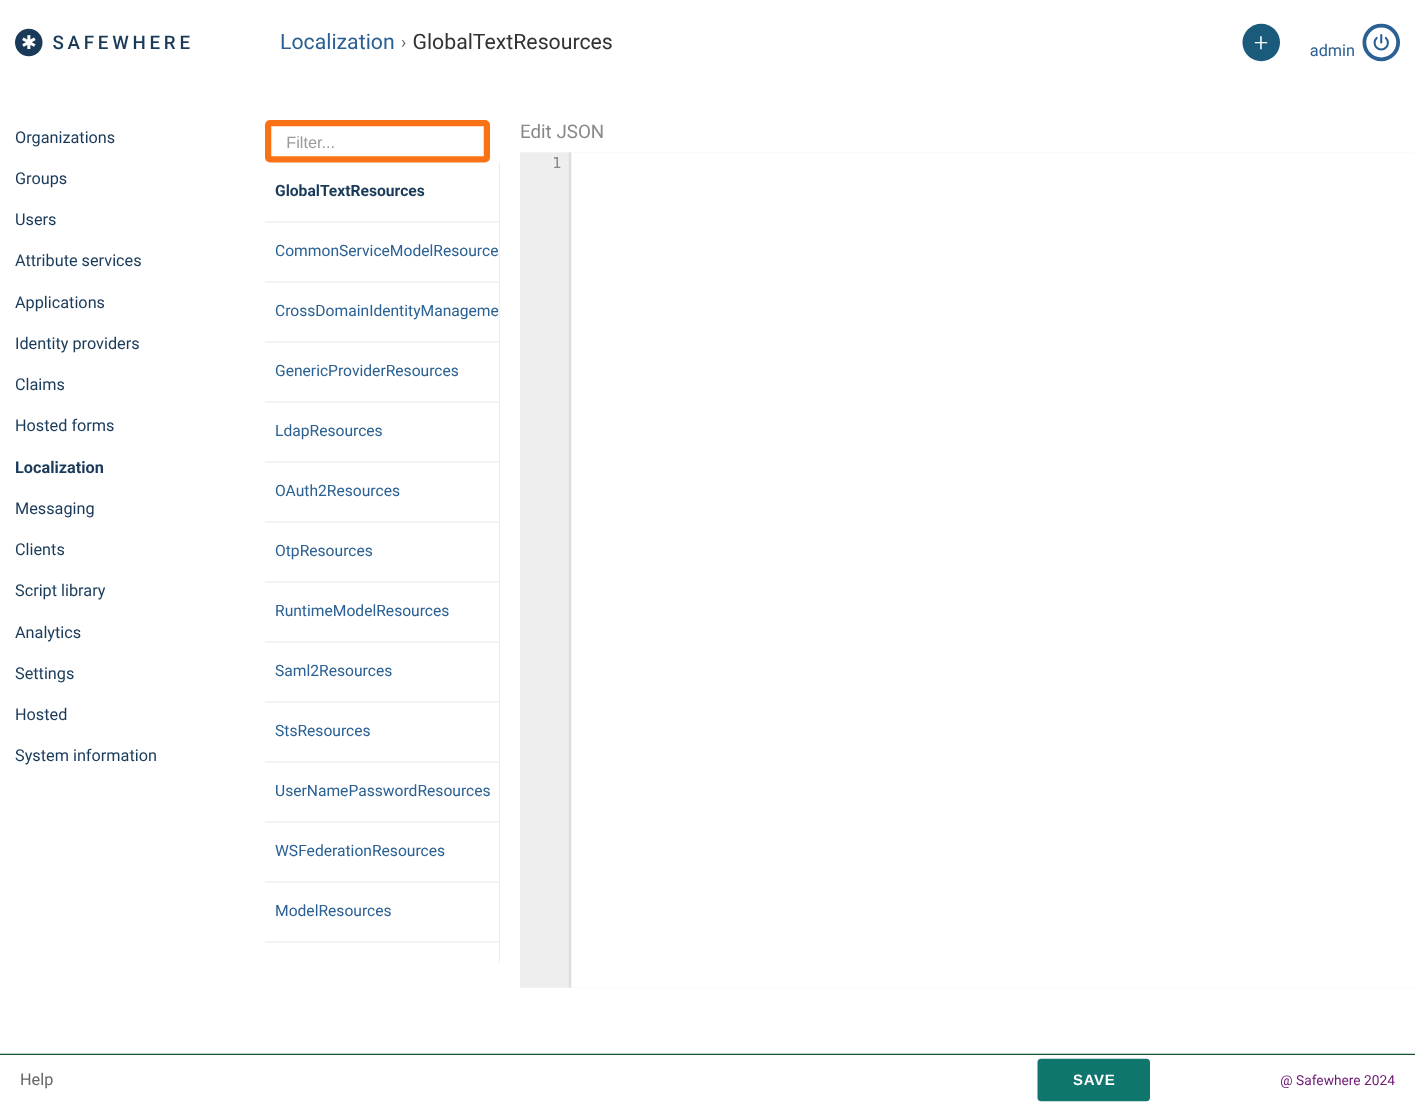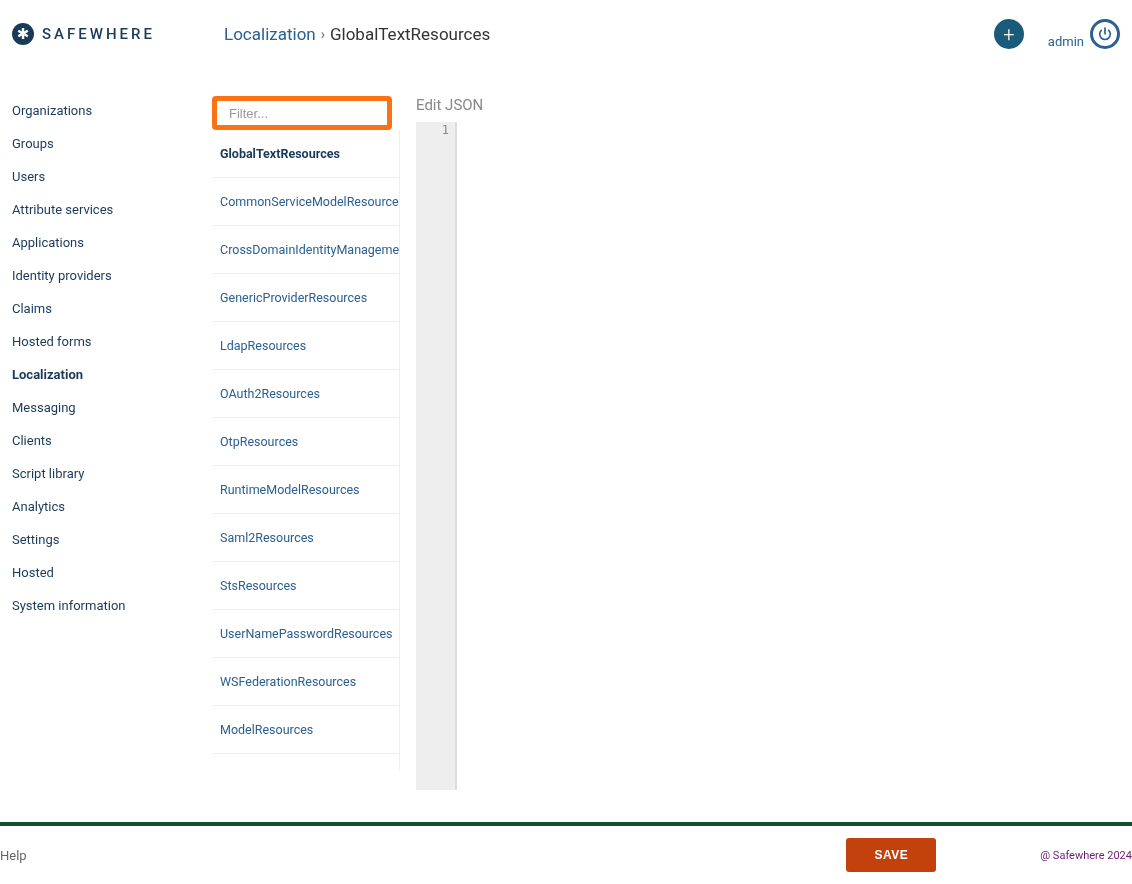--- a/index.html
+++ b/index.html
@@ -192,34 +192,34 @@
       background: #fff;
       border-left: 1px solid #ddd;
     }
 
     
     .footer {
       position: absolute;
       bottom: 0;
       left: 0;
       right: 0;
-      height: 62px;
-      border-top: 4px solid #14532d;
-      display: flex;
-      align-items: center;
-      padding: 0 0;
+      height: 41px;
+      border-top: 1px solid #14532d;
+      display: flex;
+      align-items: center;
+      padding: 0 16px;
     }
     .help-link {
       font-size: 13px;
       color: #666;
       text-decoration: none;
     }
     .footer-spacer { flex: 1; }
     .save-button {
-      background: #c2410c;
+      background: #0f766e;
       color: #fff;
       border: none;
       border-radius: 3px;
       padding: 10px 28px;
       font-size: 12px;
       font-weight: 600;
       letter-spacing: 0.5px;
       cursor: pointer;
     }
     .copyright {

